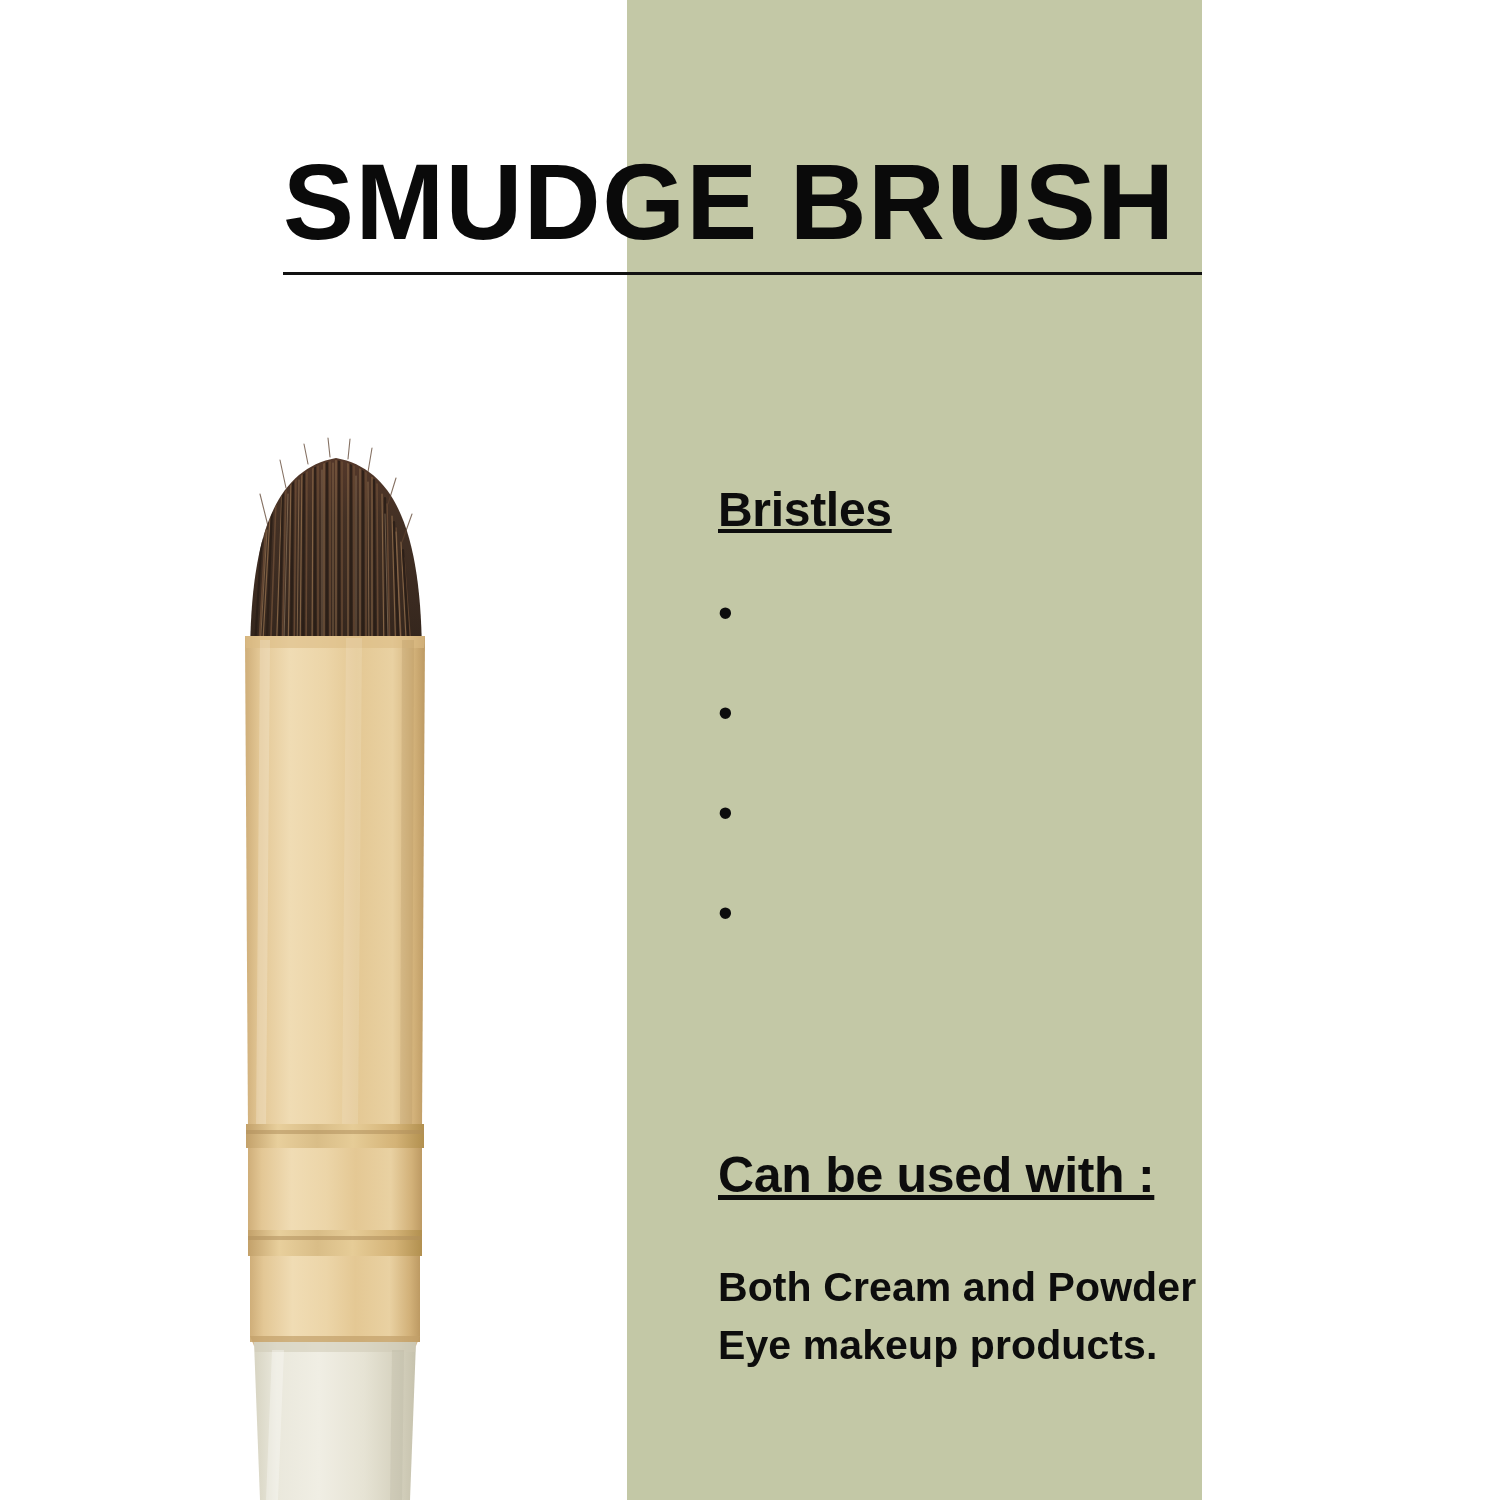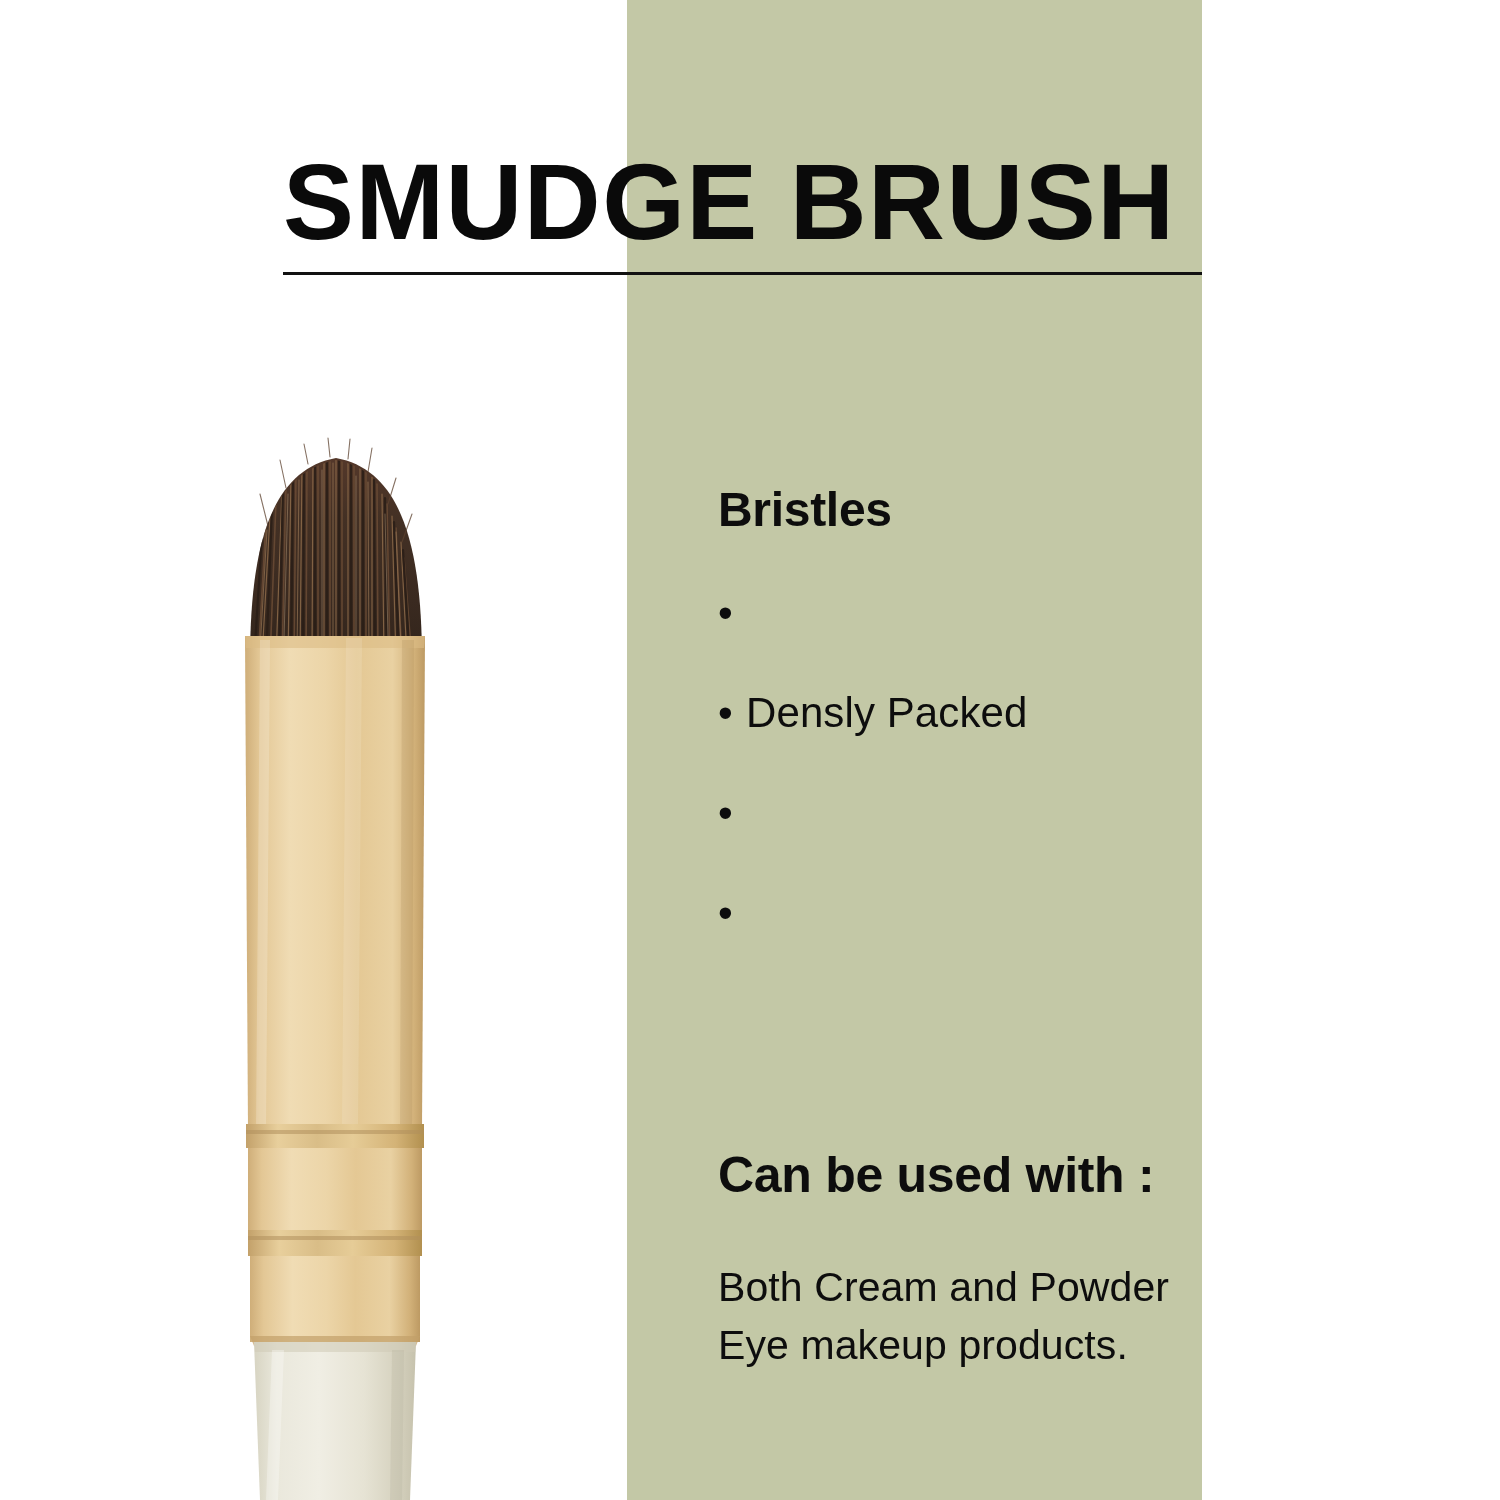--- a/index.html
+++ b/index.html
@@ -76,20 +76,21 @@
   .section-heading {
     position: absolute;
     font-family: "Liberation Sans", sans-serif;
     font-weight: 700;
     font-size: 48px;
     line-height: 1;
     color: #0d0d0d;
     letter-spacing: -0.3px;
     white-space: nowrap;
     margin: 0;
+    text-decoration: underline;
   }
   .heading-bristles { top: 486px; left: 0; }
   .heading-used-with { top: 1150px; left: 0; font-size: 50px; text-align: center; }
 
   .bullet-list {
     position: absolute;
     top: 592px;
     left: 0;
     margin: 0;
     padding: 0;
@@ -122,21 +123,21 @@
     left: 0;
     width: 620px;
     margin: 0;
     font-family: "Liberation Sans", sans-serif;
     font-weight: 400;
     font-size: 41px;
     line-height: 1.42;
     color: #0d0d0d;
     letter-spacing: 0.1px;
   }
-  .body-line { display: block; white-space: nowrap; }
+  .body-line { display: block; white-space: nowrap; font-weight: bold; }
 
   
   .brush {
     position: absolute;
     left: 196px;
     top: 430px;
     width: 300px;
     height: 1070px;
     z-index: 4;
   }
@@ -302,21 +303,20 @@
   <div class="content">
 
     <h2 class="section-heading heading-bristles">Bristles</h2>
 
     <ul class="bullet-list">
       <li class="bullet-item">
         <span class="bullet-dot">•</span>
       </li>
       <li class="bullet-item">
         <span class="bullet-dot">•</span>
-        <span class="bullet-text">Densly Packed</span>
       </li>
       <li class="bullet-item">
         <span class="bullet-dot">•</span>
       </li>
       <li class="bullet-item">
         <span class="bullet-dot">•</span>
       </li>
     </ul>
 
     <h2 class="section-heading heading-used-with">Can be used with :</h2>

